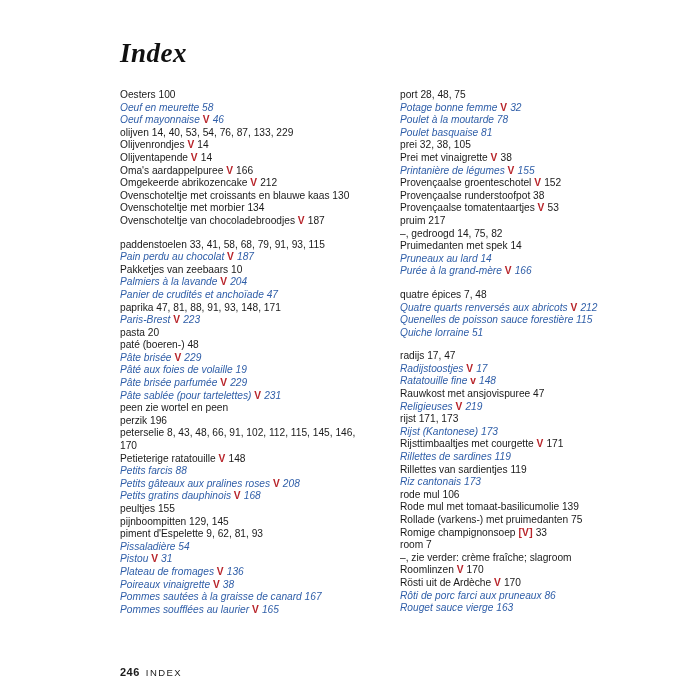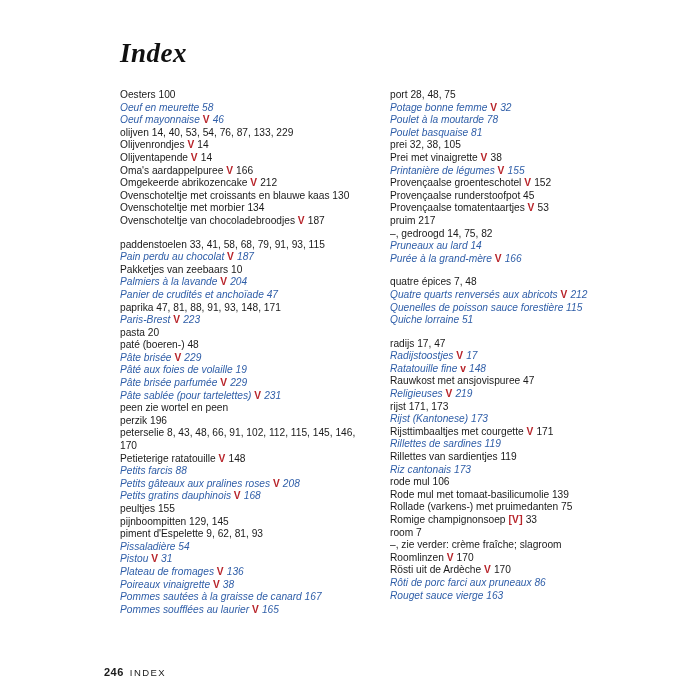--- a/index.html
+++ b/index.html
@@ -26,21 +26,21 @@
     font-style: italic;
     font-weight: bold;
     font-size: 27px;
     letter-spacing: 0.5px;
     color: #111111;
     margin: 0 0 20px 0;
   }
   .columns {
     display: flex;
     flex-direction: row;
-    gap: 30px;
+    gap: 40px;
     align-items: flex-start;
   }
   .col {
     width: 240px;
     flex: 0 0 240px;
   }
   .group {
     margin-bottom: 11px;
   }
   .entry {
@@ -59,21 +59,21 @@
     color: #b8242a;
     font-style: normal;
     font-weight: bold;
     letter-spacing: 0.3px;
   }
   .entry.french .vmark {
     color: #b8242a;
   }
   .footer {
     position: absolute;
-    left: 104px;
+    left: 120px;
     bottom: 22px;
     font-size: 9.5px;
     letter-spacing: 1.2px;
     color: #1a1a1a;
   }
   .footer .folio {
     font-weight: bold;
     font-size: 11px;
     letter-spacing: 0.5px;
   }
@@ -139,24 +139,25 @@
     <div class="col">
         <div class="group">
           <p class="entry">port  28, 48, 75</p>
           <p class="entry french">Potage bonne femme <span class="vmark">V</span> 32</p>
           <p class="entry french">Poulet à la moutarde  78</p>
           <p class="entry french">Poulet basquaise  81</p>
           <p class="entry">prei  32, 38, 105</p>
           <p class="entry">Prei met vinaigrette <span class="vmark">V</span> 38</p>
           <p class="entry french">Printanière de légumes <span class="vmark">V</span> 155</p>
           <p class="entry">Provençaalse groenteschotel <span class="vmark">V</span> 152</p>
-          <p class="entry">Provençaalse runderstoofpot  45</p>
+          <p class="entry">Provençaalse runderstoofpot  38</p>
           <p class="entry">Provençaalse tomatentaartjes <span class="vmark">V</span> 53</p>
           <p class="entry">pruim  217</p>
           <p class="entry">–, gedroogd  14, 75, 82</p>
+          <p class="entry">Pruimedanten met spek  14</p>
           <p class="entry french">Pruneaux au lard  14</p>
           <p class="entry french">Purée à la grand-mère <span class="vmark">V</span> 166</p>
         </div>
         <div class="group">
           <p class="entry">quatre épices  7, 48</p>
           <p class="entry french">Quatre quarts renversés aux abricots <span class="vmark">V</span> 212</p>
           <p class="entry french">Quenelles de poisson sauce forestière  115</p>
           <p class="entry french">Quiche lorraine  51</p>
         </div>
         <div class="group">

